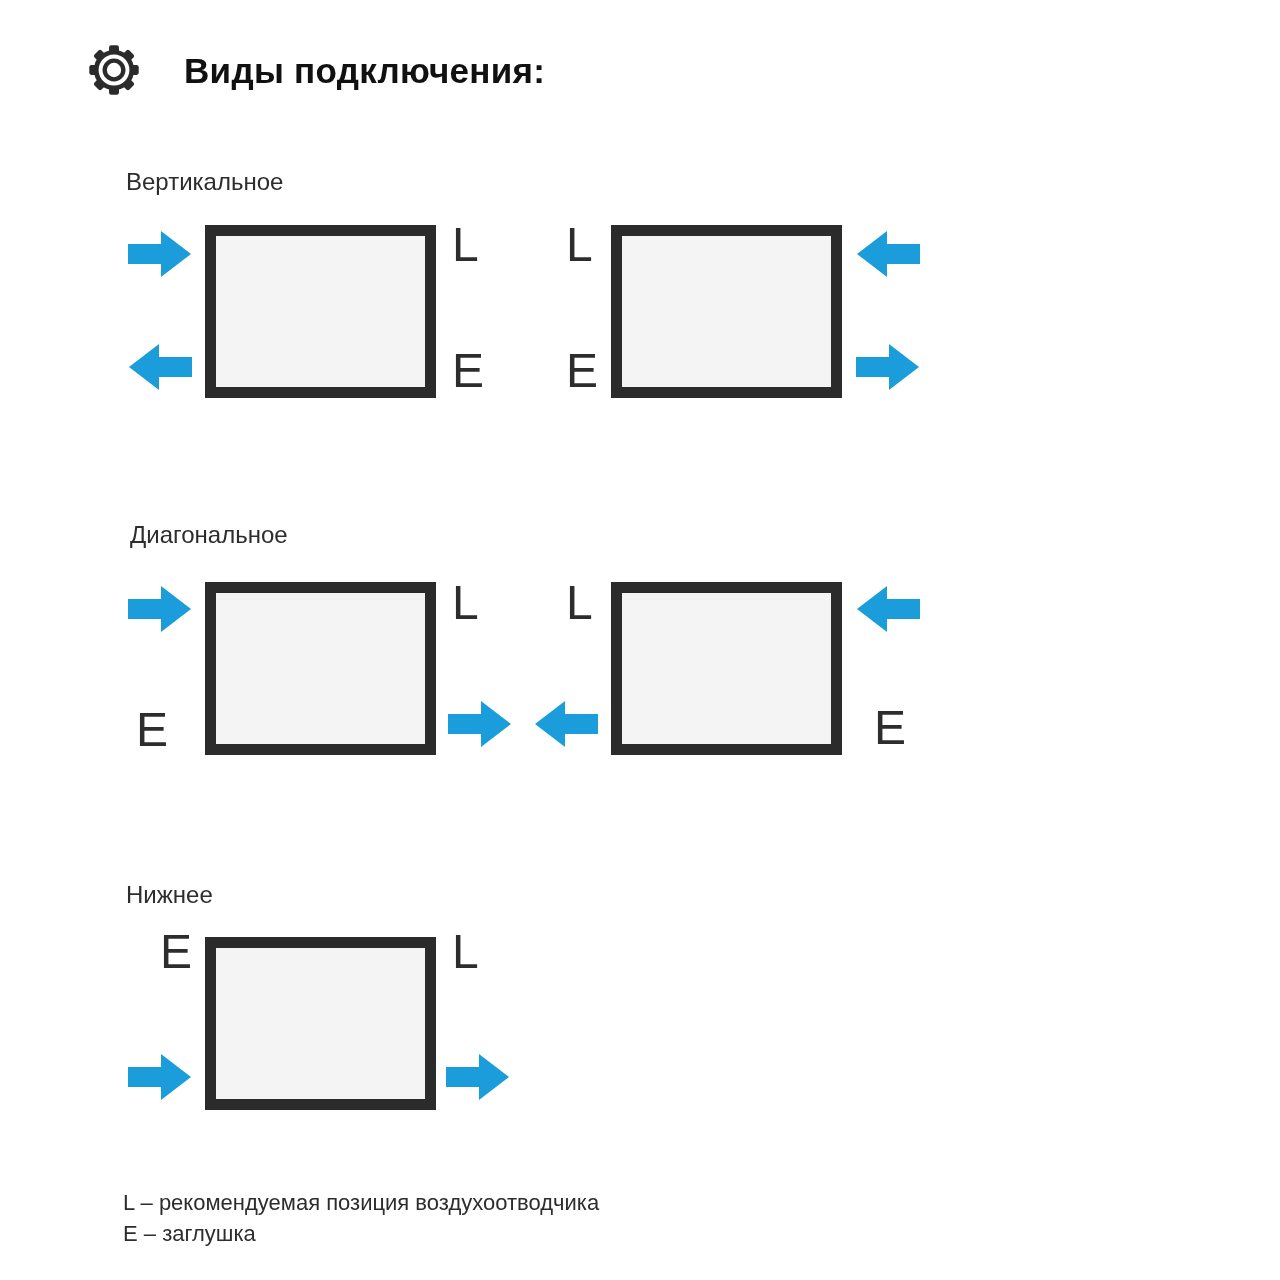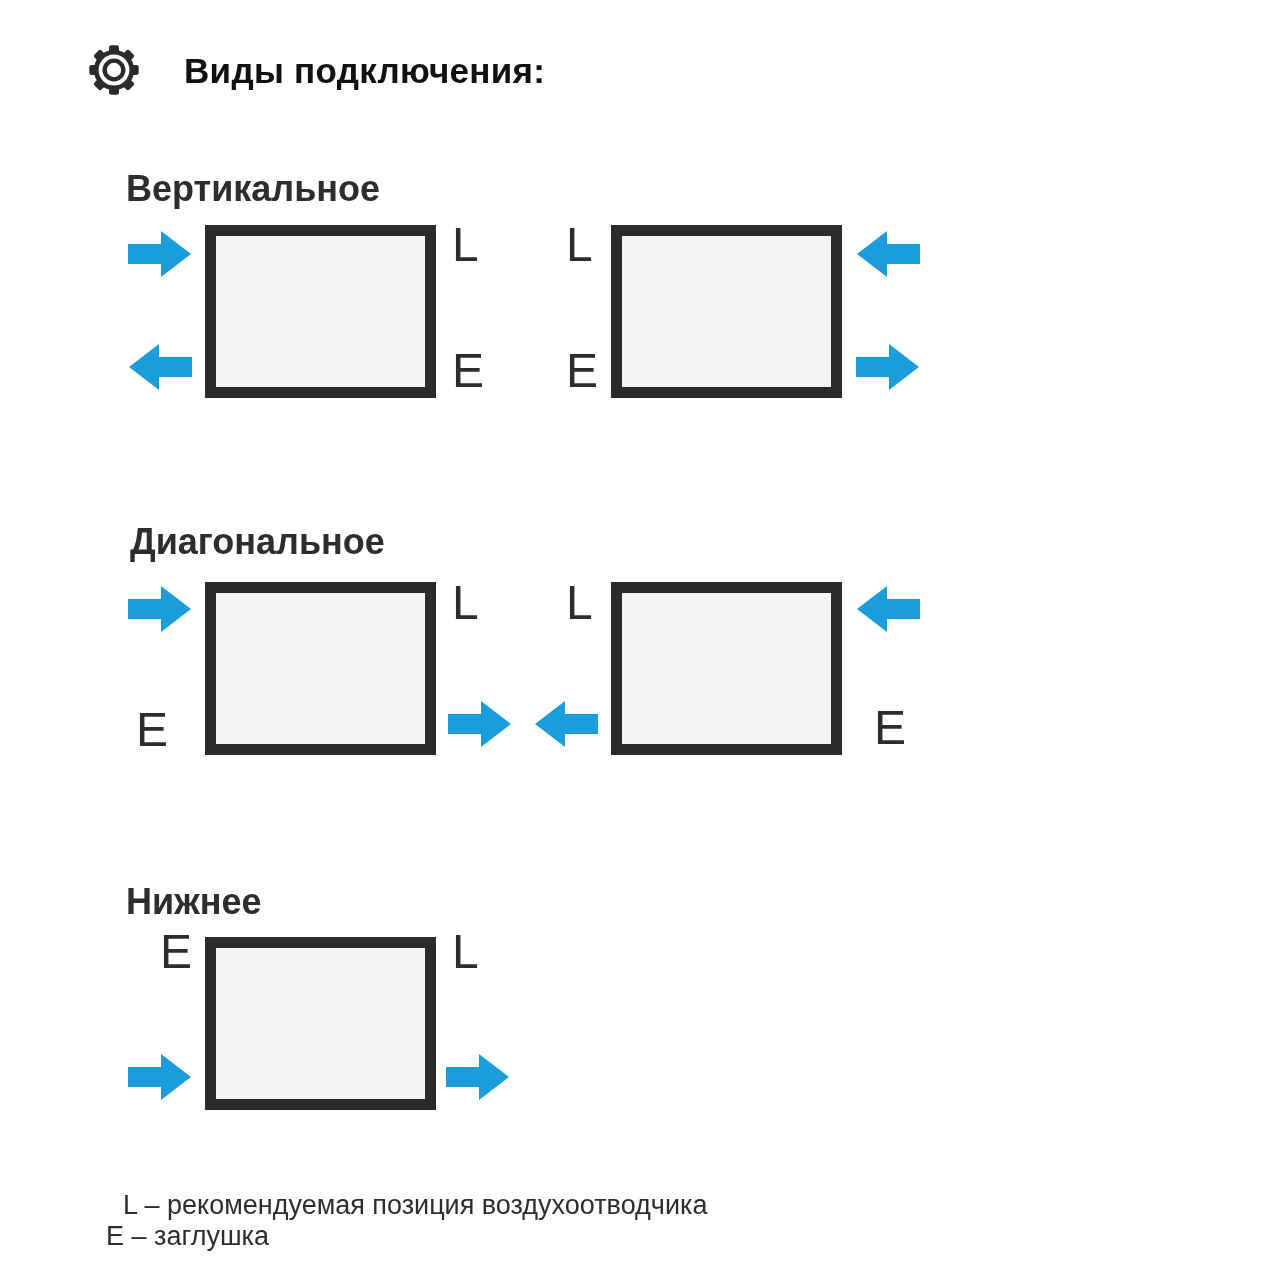--- a/index.html
+++ b/index.html
@@ -15,22 +15,22 @@
   .abs{position:absolute;}
   .page-title{
     font-size:35px;
     font-weight:700;
     color:var(--title,#111111);
     letter-spacing:.3px;
     white-space:nowrap;
     line-height:1.1;
   }
   .sec-title{
-    font-size:36px;
-    font-weight:700;
+    font-size:24px;
+    font-weight:400;
     color:var(--text,#2d2d2d);
     white-space:nowrap;
     line-height:1.1;
   }
   .lbl{
     font-size:48px;
     font-weight:400;
     color:var(--text,#2d2d2d);
     line-height:1;
     white-space:nowrap;
@@ -46,21 +46,21 @@
     display:block;
     color:var(--arrow,#1a9dda);
   }
   .flip{transform:scaleX(-1);}
   .gear{
     width:52px;height:52px;
     display:block;
     color:var(--box_border,#2b2b2b);
   }
   .legend-line{
-    font-size:27px;
+    font-size:22px;
     color:var(--text,#2d2d2d);
     line-height:1.15;
     white-space:nowrap;
   }
 </style>
 </head>
 <body>
 
 <div class="canvas">
 
@@ -151,16 +151,16 @@
         <polygon fill="currentColor" points="0,14 33,14 33,1 63,24 33,47 33,34 0,34"></polygon>
       </svg>
       <svg class="abs arrow" style="left:398px;top:1053px;" viewBox="0 0 64 48" aria-hidden="true">
         <polygon fill="currentColor" points="0,14 33,14 33,1 63,24 33,47 33,34 0,34"></polygon>
       </svg>
     </div>
   </div>
 
   <div>
     <div class="abs legend-line" style="left:75px;top:1190px;">L – рекомендуемая позиция воздухоотводчика</div>
-    <div class="abs legend-line" style="left:58px;top:1221px;">E – заглушка</div>
+    <div class="abs legend-line" style="left:75px;top:1221px;">E – заглушка</div>
   </div>
 
 </div>
 
 </body></html>

